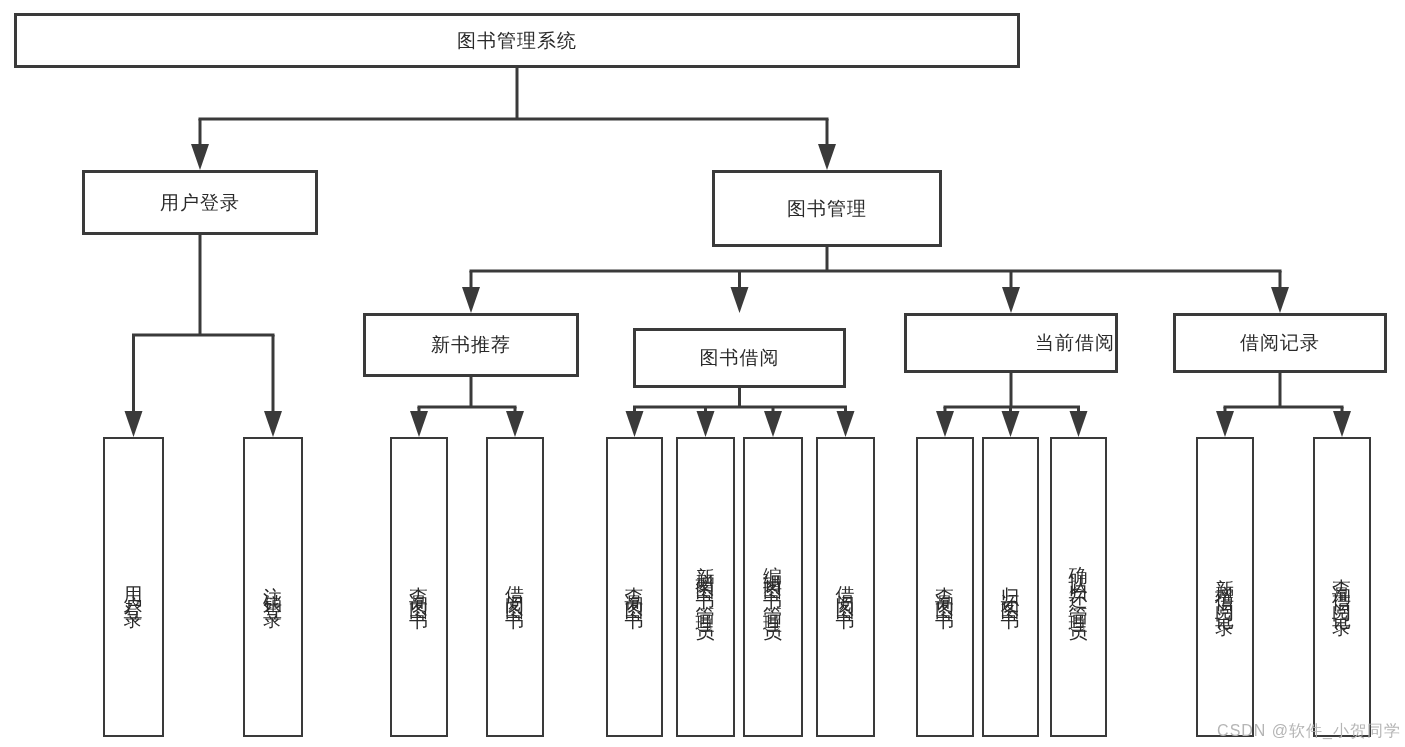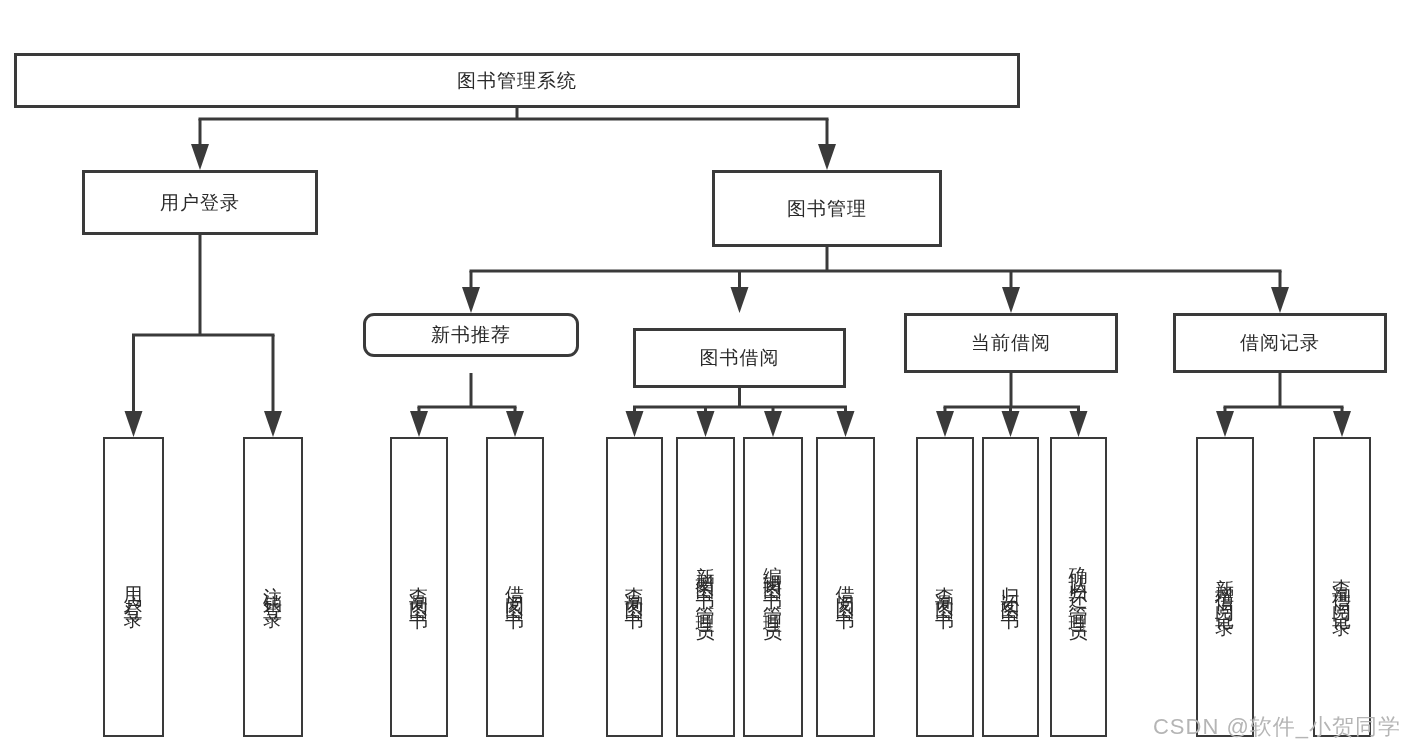--- a/index.html
+++ b/index.html
@@ -35,21 +35,21 @@
     border: 2px solid #3a3a3a;
     writing-mode: vertical-rl;
     text-orientation: mixed;
     letter-spacing: 8px;
     line-height: 1;
   }
   .watermark {
     position: absolute;
     right: 4px;
     bottom: 5px;
-    font-size: 22px;
+    font-size: 16px;
     color: #b5b5b5;
     letter-spacing: 1px;
     white-space: nowrap;
     margin-top: 8px;
   }
 </style>
 </head>
 <body>
 
 <div class="stage">
@@ -101,36 +101,36 @@
       <line x1="1078.5" y1="407" x2="1078.5" y2="419" stroke="#3a3a3a" stroke-width="3"></line>
       <polygon points="1069.5,411 1087.5,411 1078.5,437" fill="#3a3a3a"></polygon>
       <line x1="1280" y1="373" x2="1280" y2="407" stroke="#3a3a3a" stroke-width="3"></line>
       <line x1="1223.5" y1="407" x2="1343.5" y2="407" stroke="#3a3a3a" stroke-width="3"></line>
       <line x1="1225" y1="407" x2="1225" y2="419" stroke="#3a3a3a" stroke-width="3"></line>
       <polygon points="1216,411 1234,411 1225,437" fill="#3a3a3a"></polygon>
       <line x1="1342" y1="407" x2="1342" y2="419" stroke="#3a3a3a" stroke-width="3"></line>
       <polygon points="1333,411 1351,411 1342,437" fill="#3a3a3a"></polygon>
     </svg>
   <div id="nodes">
-      <div class="node h" style="left: 14px; top: 13px; width: 1006px; height: 55px; margin-top: 40px;">
+      <div class="node h" style="left: 14px; top: 13px; width: 1006px; height: 55px;">
         <span>图书管理系统</span>
       </div>
       <div class="node h" style="left: 82px; top: 170px; width: 236px; height: 65px;">
         <span>用户登录</span>
       </div>
       <div class="node h" style="left: 712px; top: 170px; width: 230px; height: 77px;">
         <span>图书管理</span>
       </div>
-      <div class="node h" style="left: 363px; top: 313px; width: 216px; height: 44px; border-radius: 11px;">
+      <div class="node h" style="left: 363px; top: 313px; width: 216px; height: 64px;">
         <span>新书推荐</span>
       </div>
       <div class="node h" style="left: 633px; top: 328px; width: 213px; height: 60px;">
         <span>图书借阅</span>
       </div>
-      <div class="node h" style="left: 904px; top: 313px; width: 214px; height: 60px;">
+      <div class="node h" style="left: 904px; top: 313px; width: 214px; height: 60px; justify-content: flex-end;">
         <span>当前借阅</span>
       </div>
       <div class="node h" style="left: 1173px; top: 313px; width: 214px; height: 60px;">
         <span>借阅记录</span>
       </div>
       <div class="node v" style="left: 103px; top: 437px; width: 61px; height: 300px;">
         <span>用户登录</span>
       </div>
       <div class="node v" style="left: 243px; top: 437px; width: 60px; height: 300px;">
         <span>注销登录</span>

